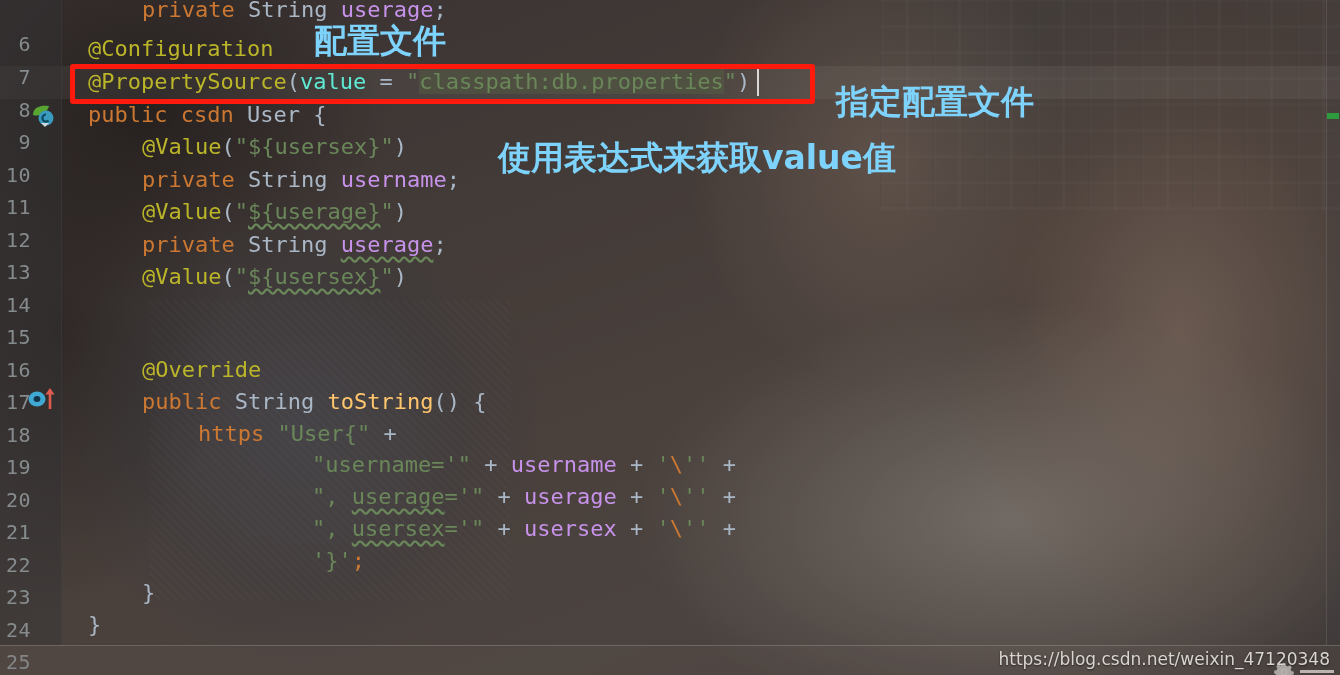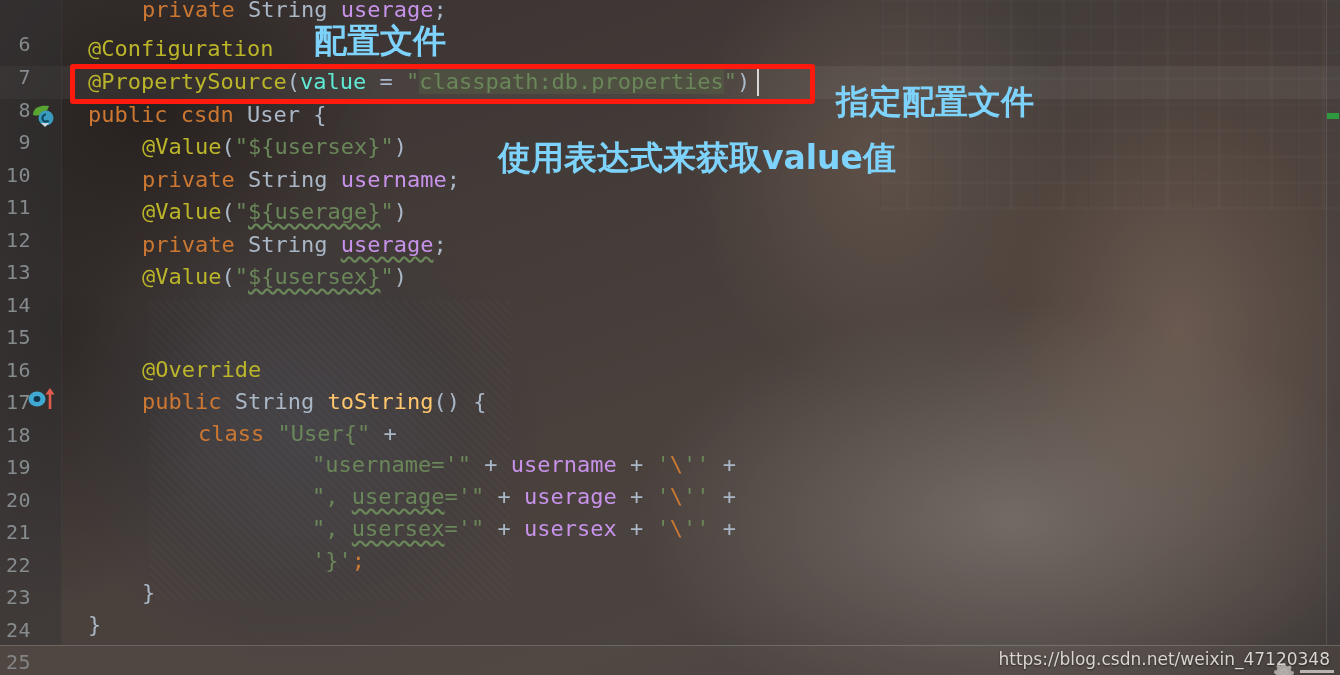--- a/index.html
+++ b/index.html
@@ -218,21 +218,21 @@
 
     <div class="line" style="top:261px; left:142px"><span class="t-ann">@Value</span><span class="t-punc">(</span><span class="t-str">"</span><span class="t-str squig">${usersex}</span><span class="t-str">"</span><span class="t-punc">)</span></div>
 
 
     <div class="line" style="top:326px; left:142px"></div>
 
     <div class="line" style="top:354px; left:142px"><span class="t-ann">@Override</span></div>
 
     <div class="line" style="top:386px; left:142px"><span class="t-kw">public</span> <span class="t-type">String</span> <span class="t-meth">toString</span><span class="t-punc">() {</span></div>
 
-    <div class="line" style="top:418px; left:198px"><span class="t-kw">class</span> <span class="t-str">"User{"</span> <span class="t-punc">+</span></div>
+    <div class="line" style="top:418px; left:198px"><span class="t-kw">https</span> <span class="t-str">"User{"</span> <span class="t-punc">+</span></div>
 
     <div class="line" style="top:449px; left:312px"><span class="t-str">"username='"</span> <span class="t-punc">+</span> <span class="t-fld">username</span> <span class="t-punc">+</span> <span class="t-str">'</span><span class="t-esc">\</span><span class="t-str">''</span> <span class="t-punc">+</span></div>
 
     <div class="line" style="top:481px; left:312px"><span class="t-str">", </span><span class="t-str squig">userage</span><span class="t-str">='"</span> <span class="t-punc">+</span> <span class="t-fld">userage</span> <span class="t-punc">+</span> <span class="t-str">'</span><span class="t-esc">\</span><span class="t-str">''</span> <span class="t-punc">+</span></div>
 
     <div class="line" style="top:513px; left:312px"><span class="t-str">", </span><span class="t-str squig">usersex</span><span class="t-str">='"</span> <span class="t-punc">+</span> <span class="t-fld">usersex</span> <span class="t-punc">+</span> <span class="t-str">'</span><span class="t-esc">\</span><span class="t-str">''</span> <span class="t-punc">+</span></div>
 
     <div class="line" style="top:545px; left:312px"><span class="t-str">'}'</span><span class="t-kw">;</span></div>
 
     <div class="line" style="top:577px; left:142px"><span class="t-punc">}</span></div>

